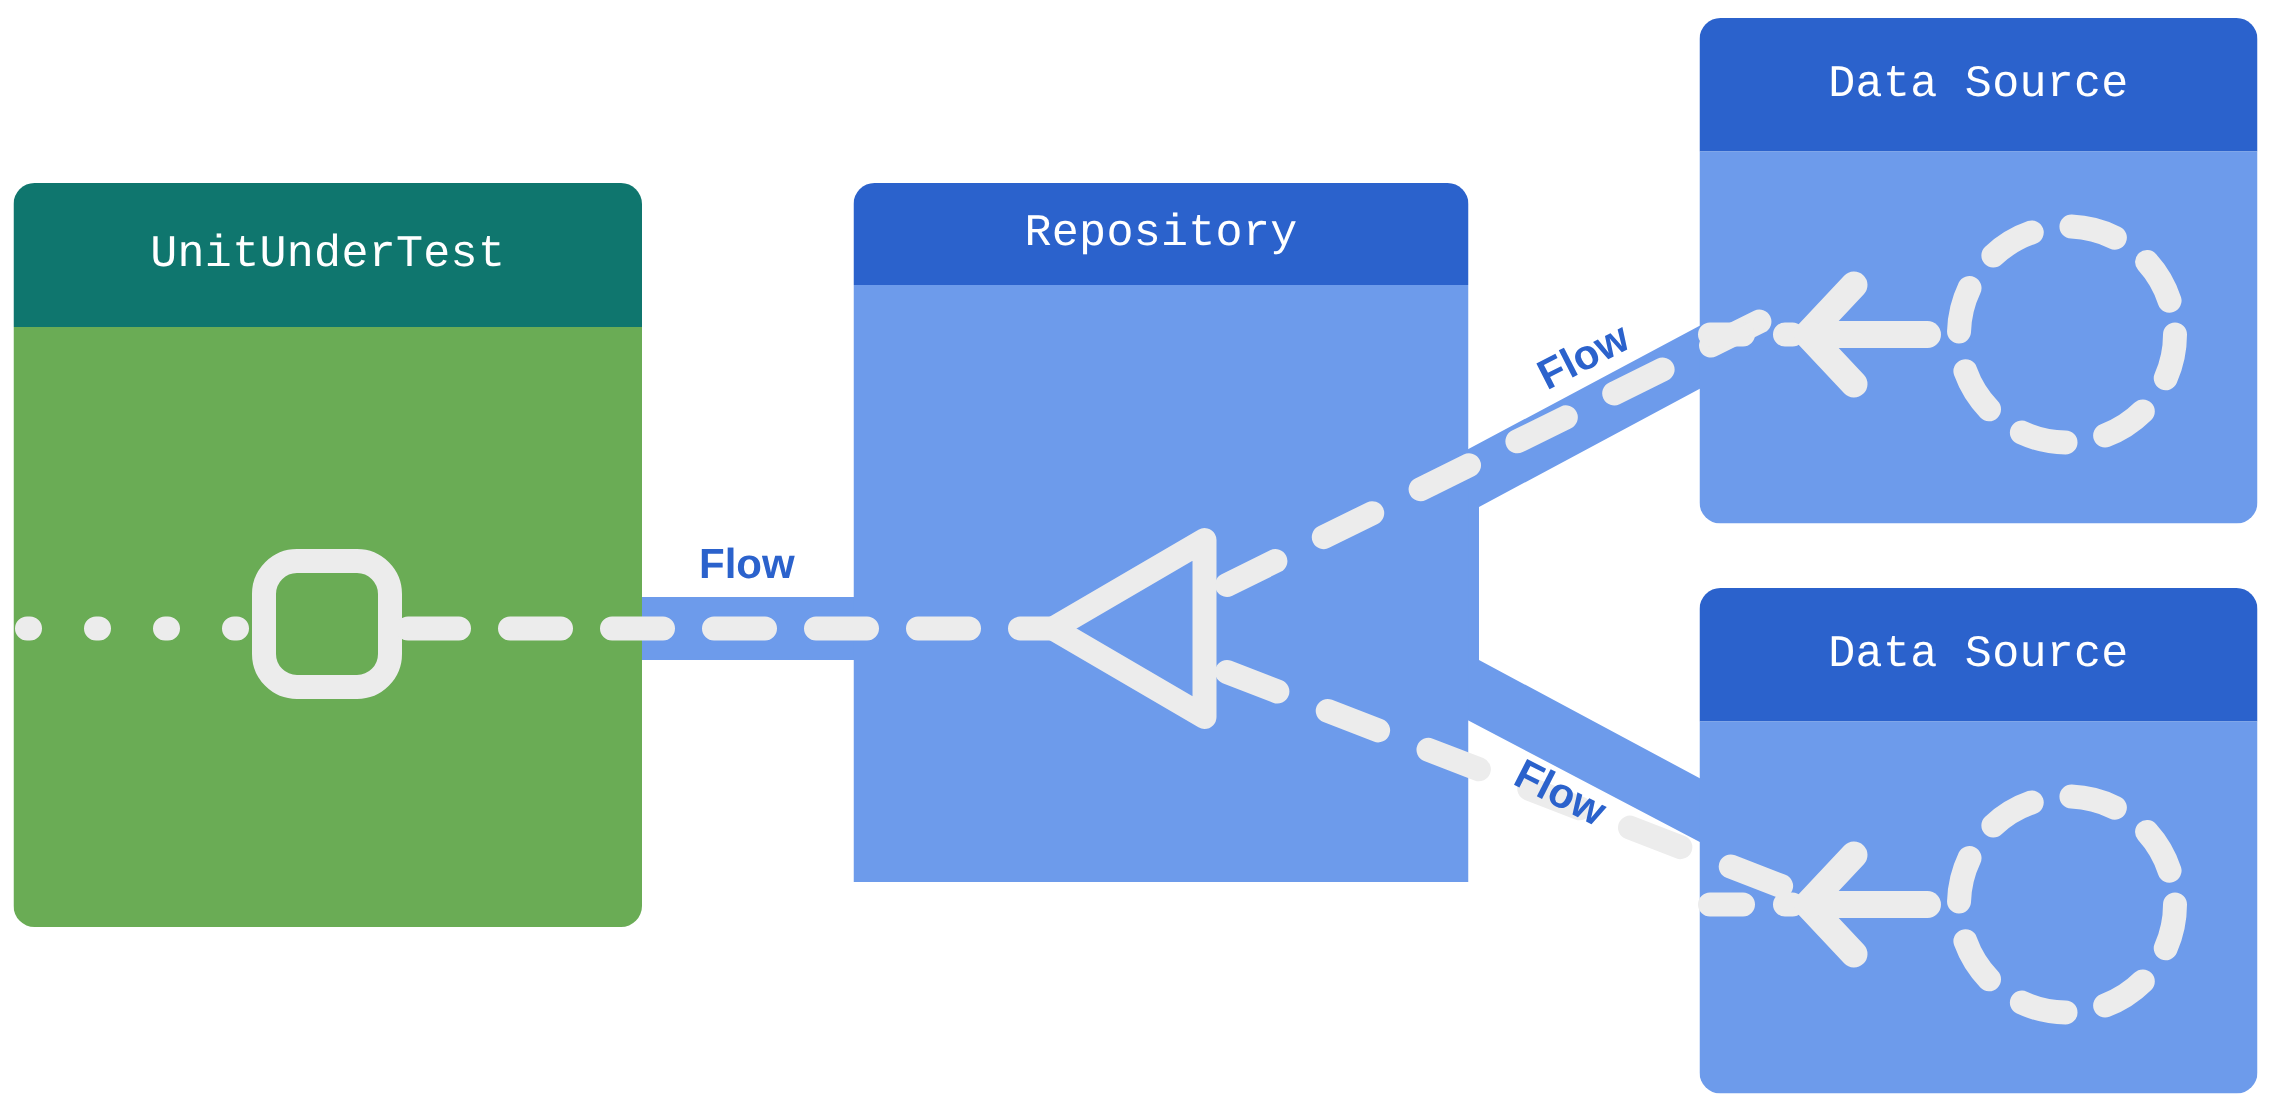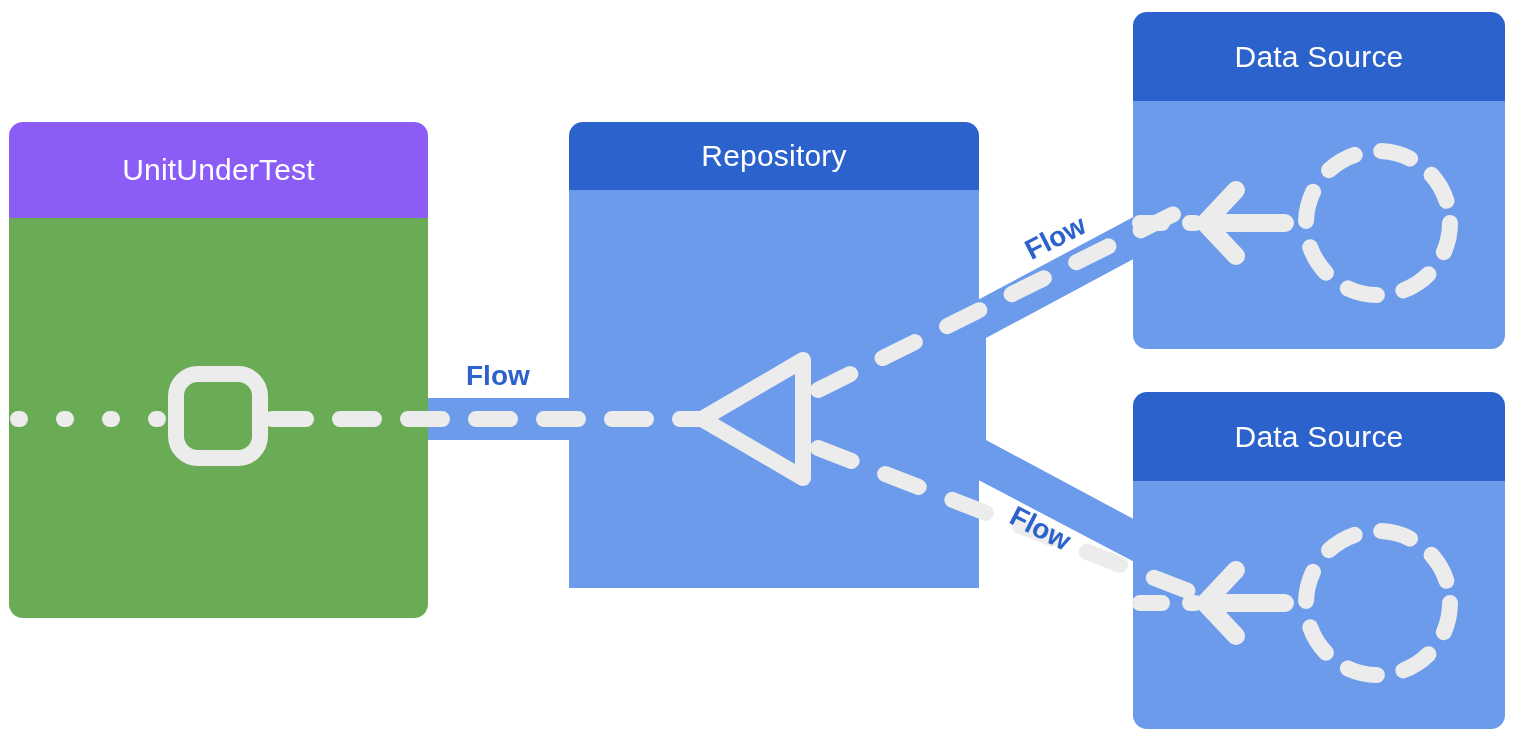--- a/index.html
+++ b/index.html
@@ -21,20 +21,21 @@
     position: absolute;
     left: 0;
     top: 0;
     width: 1519px;
     height: 741px;
   }
   .node-box {
     position: absolute;
     border-radius: 14px;
     overflow: hidden;
+    font-family: Liberation Mono, monospace;
   }
   .node-header {
     width: 100%;
     box-sizing: border-box;
     display: flex;
     align-items: center;
     justify-content: center;
     color: #ffffff;
     letter-spacing: 0.2px;
   }
@@ -59,21 +60,21 @@
     <rect x="268" y="398" width="718" height="42" fill="#6D9BEB"></rect>
 
     <path d="M 1184 196 L 1225 196 L 1225 210 L 986 338 L 986 392 L 944 392 L 944 318 L 1184 190 Z" fill="#6D9BEB"></path>
     <rect x="1143" y="182" width="60" height="42" fill="#6D9BEB"></rect>
 
     <path d="M 1184 582 L 1225 582 L 1225 568 L 986 440 L 986 392 L 944 392 L 944 462 L 1184 588 Z" fill="#6D9BEB"></path>
     <rect x="1143" y="561" width="60" height="42" fill="#6D9BEB"></rect>
   </svg>
 
   <div class="node-box" style="left:9px; top:122px; width:419px; height:496px;">
-    <div class="node-header" style="height:96px; background:#8b5cf6; font-size:30px;">
+    <div class="node-header" style="height:96px; background:#0f766e; font-size:30px;">
       <span>UnitUnderTest</span>
     </div>
     <div class="node-body" style="height:400px; background:#6AAC55;"></div>
   </div>
 
   <div class="node-box" style="left:569px; top:122px; width:410px; height:494px;">
     <div class="node-header" style="height:68px; background:#2B62CC; font-size:30px;">
       <span>Repository</span>
     </div>
     <div class="node-body" style="height:398px; background:#6D9BEB;"></div>

